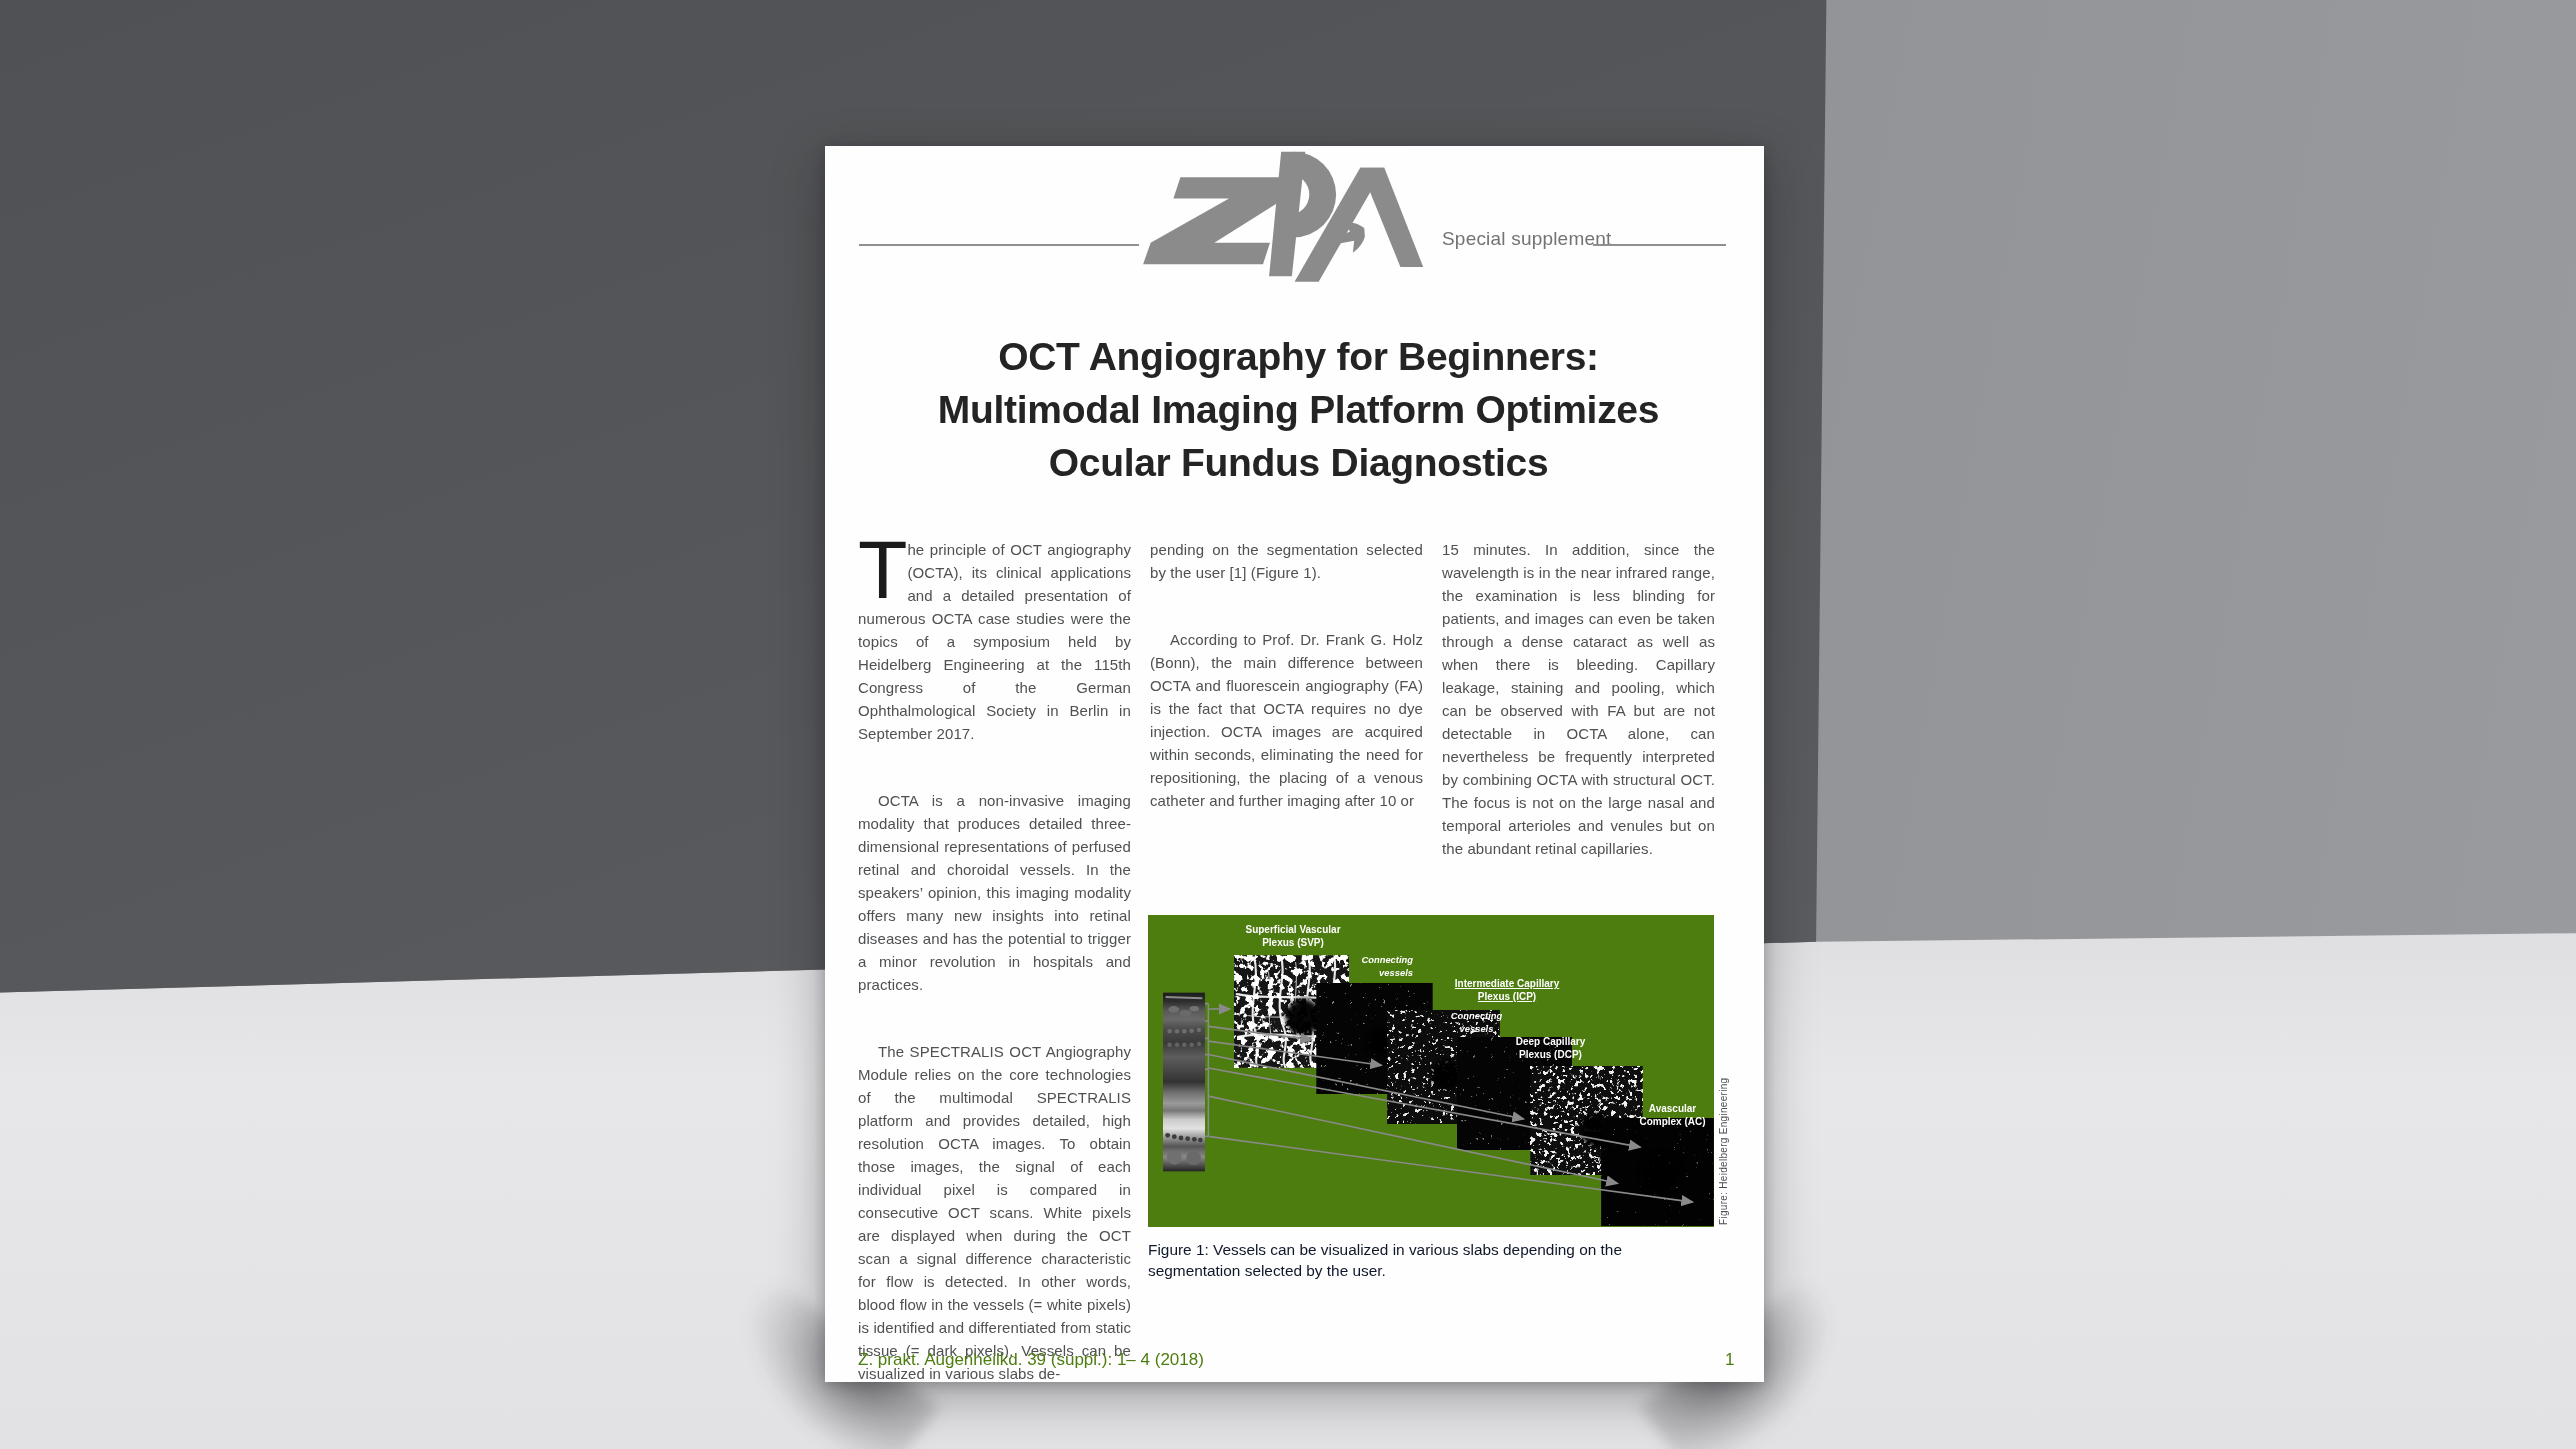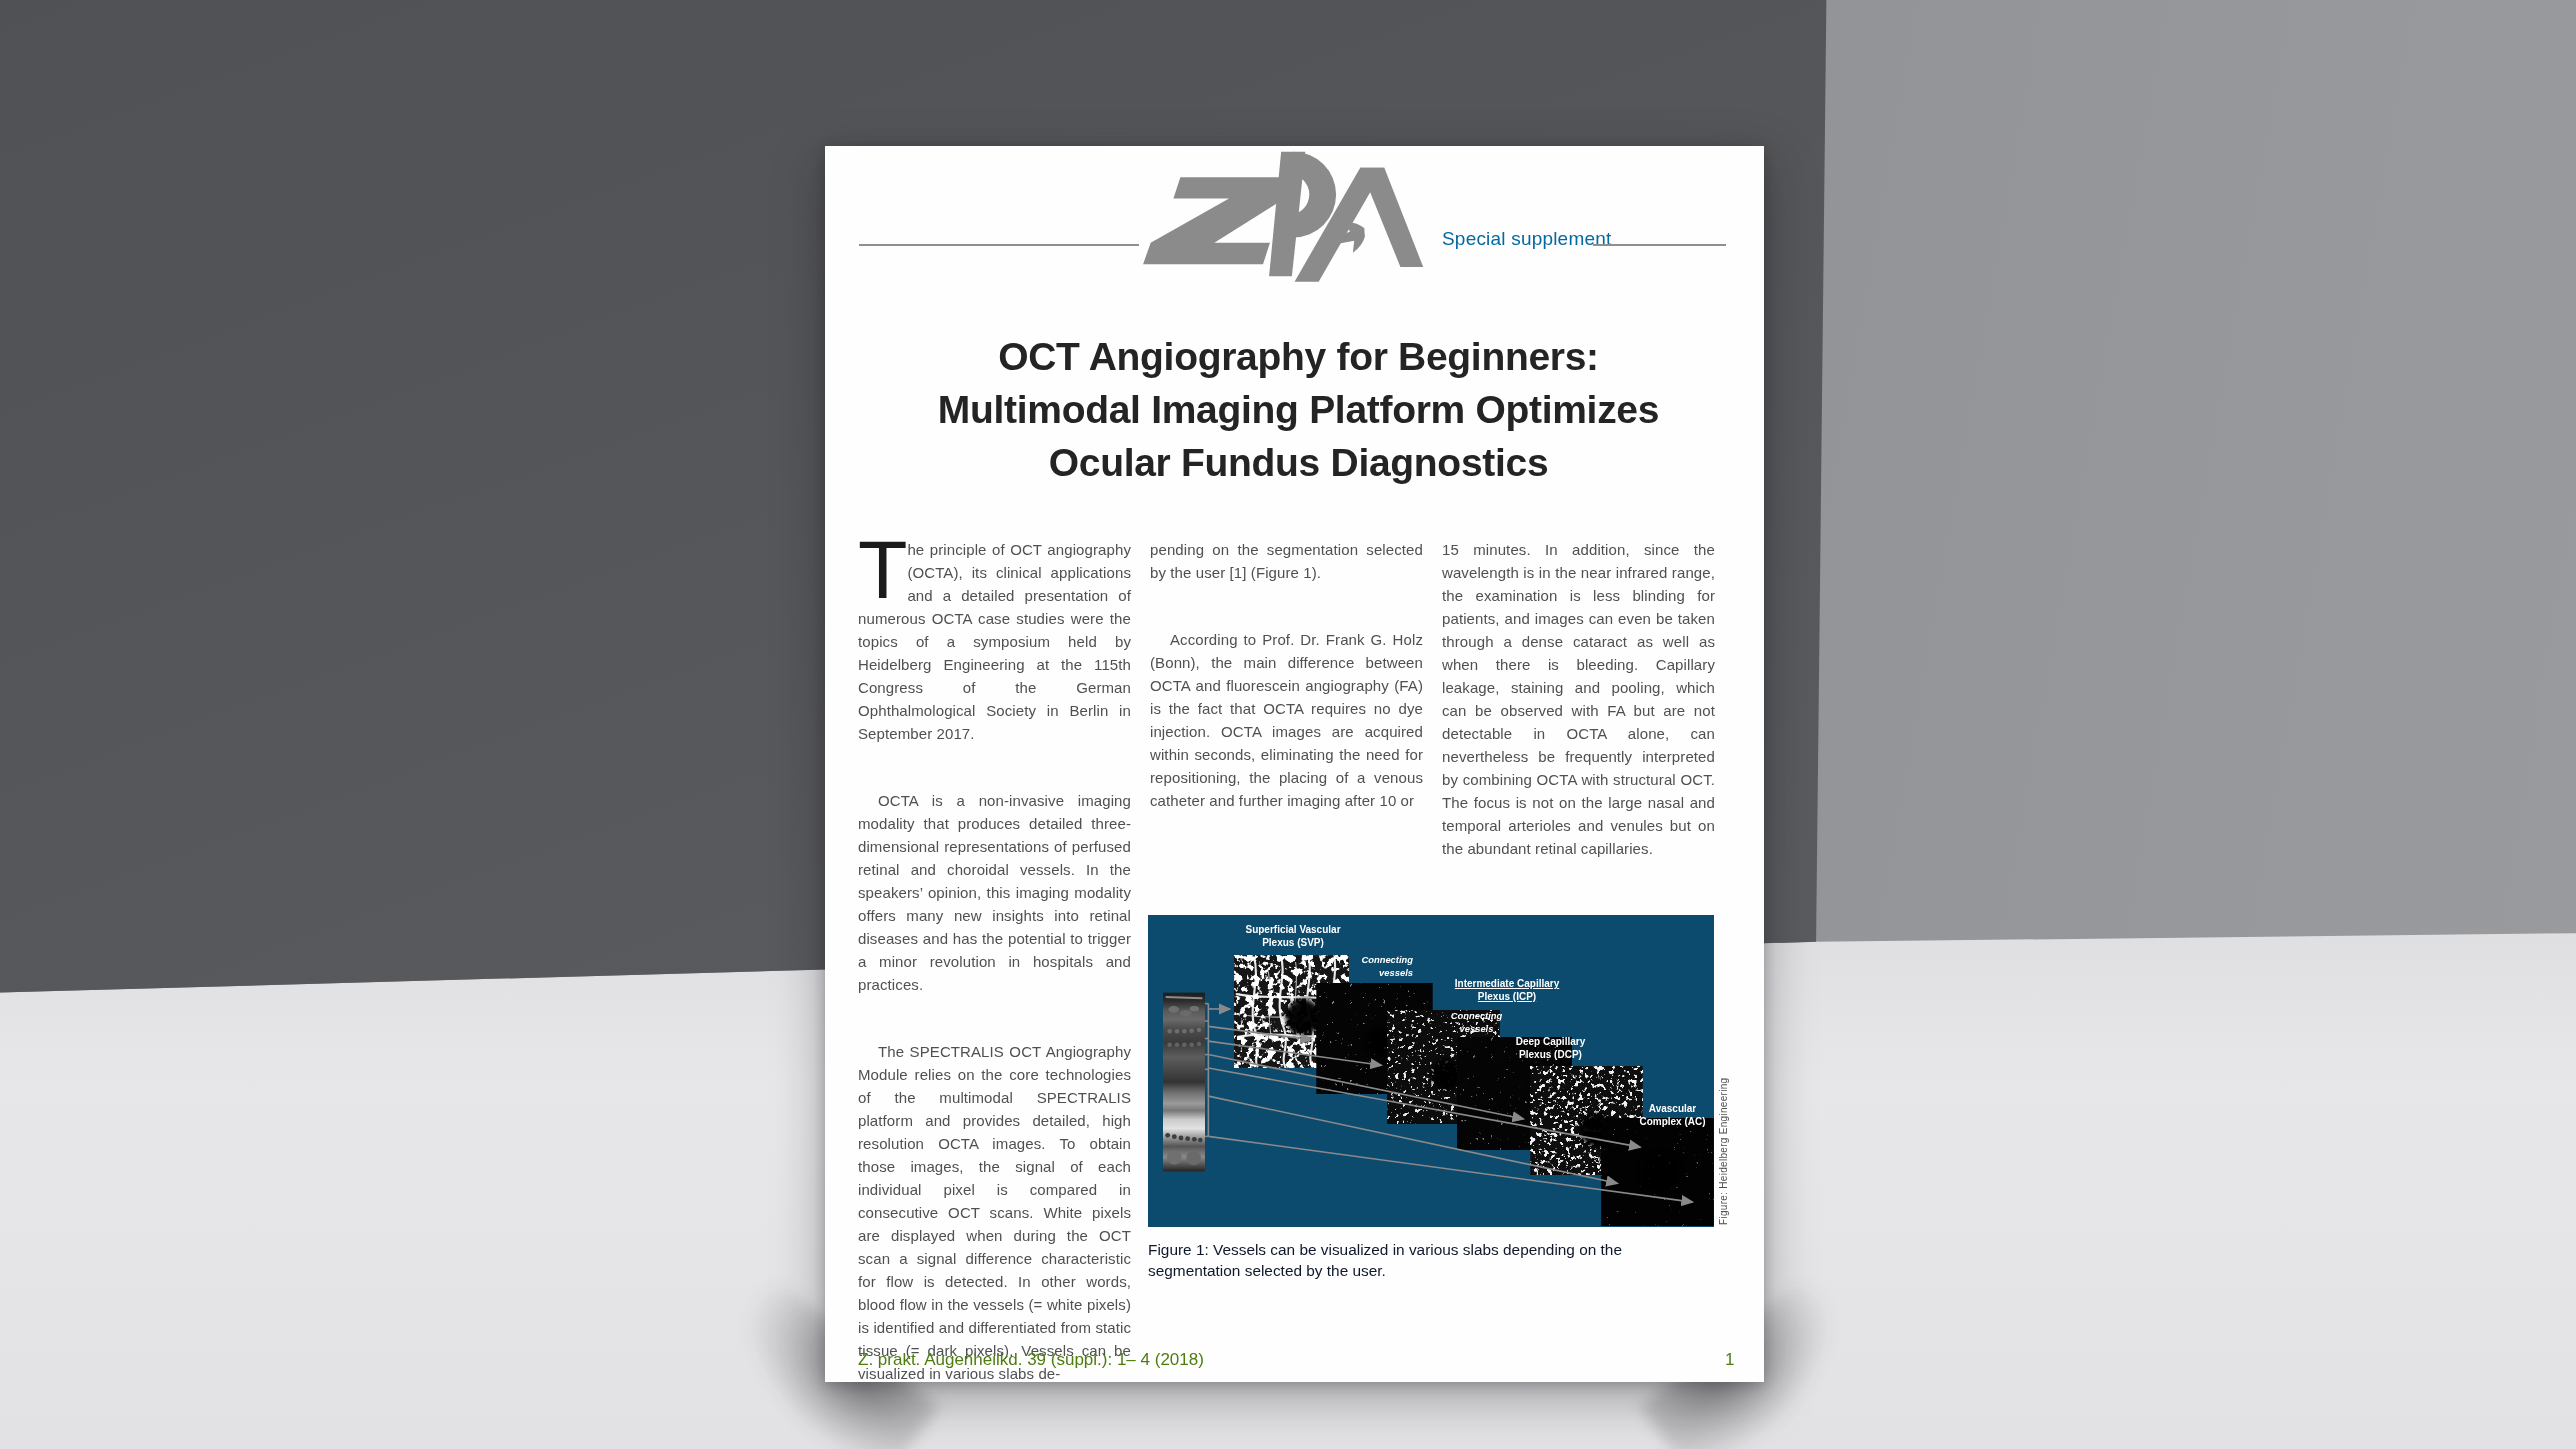--- a/index.html
+++ b/index.html
@@ -16,36 +16,36 @@
   .corner-shadow.right{left:1647px;top:1325px;transform:rotate(-38deg);
     background:radial-gradient(ellipse at 35% 25%,rgba(35,35,40,.42),rgba(35,35,40,0) 65%);}
   
   .page{position:absolute;left:825px;top:146px;width:939px;height:1236px;background:#fefefe;
     box-shadow:0 14.8px 47px rgba(20,20,25,.35),0 2.7px 12px rgba(20,20,25,.22);}
   
   .rule{position:absolute;height:2px;background:#8f8f8f;}
   .rule.left{left:34px;top:98px;width:280px;}
   .rule.right{left:768px;top:98px;width:133px;}
   .logo{position:absolute;left:314px;top:3.4px;width:291px;height:134px;}
-  .supplement{position:absolute;left:617px;top:82px;font-size:19px;color:#0369a1;letter-spacing:0.2px;}
+  .supplement{position:absolute;left:617px;top:82px;font-size:19px;color:#737373;letter-spacing:0.2px;}
   
   .title{position:absolute;left:0;top:180px;width:100%;margin:4px;text-align:center;
     font-size:39px;line-height:53px;font-weight:bold;color:#242424;letter-spacing:-0.3px;}
   .title span{display:block;}
   
   .columns{position:absolute;left:33px;top:392px;width:857px;display:flex;gap:19px;}
   .col{flex:1 1 0;font-size:15px;line-height:23px;color:#4e5052;text-align:justify;letter-spacing:0.1px;}
   .col p{margin:0;}
   .col p.ind{text-indent:20px;margin-top:44px;}
   .dropcap{float:left;font-size:81px;line-height:62px;font-weight:normal;color:#1b1b1b;
     width:44px;margin:1.3px 5.4px 0 0;text-align:left;}
   .subhead{margin:27px 0 20px 0;font-size:17.4px;line-height:31px;font-weight:bold;color:#1f1f1f;}
   .subhead span{display:block;}
   
-  .fig-black{position:absolute;left:323px;top:769px;width:566px;height:312px;background:#0c4a6e;overflow:hidden;}
+  .fig-black{position:absolute;left:323px;top:769px;width:566px;height:312px;background:#4d7c0f;overflow:hidden;}
   .fpanel{position:absolute;display:block;}
   .fig-overlay{position:absolute;left:0;top:0;width:566px;height:312px;}
   .flabel{position:absolute;color:#fff;font-size:10px;line-height:12.7px;font-weight:bold;text-align:center;}
   .flabel span{display:block;}
   .flabel.it{font-style:italic;font-size:9.4px;font-weight:600;}
   .fig-credit{position:absolute;left:893px;top:769px;height:310px;display:flex;align-items:center;
     writing-mode:vertical-rl;transform:rotate(180deg);font-size:10px;color:#4d4d4d;letter-spacing:0.3px;}
   .caption{position:absolute;left:323px;top:1093px;width:566px;font-size:15.4px;line-height:21px;color:#0f172a;}
   
   .pfooter{position:absolute;left:33px;right:29.5px;top:1204px;display:flex;justify-content:space-between;

